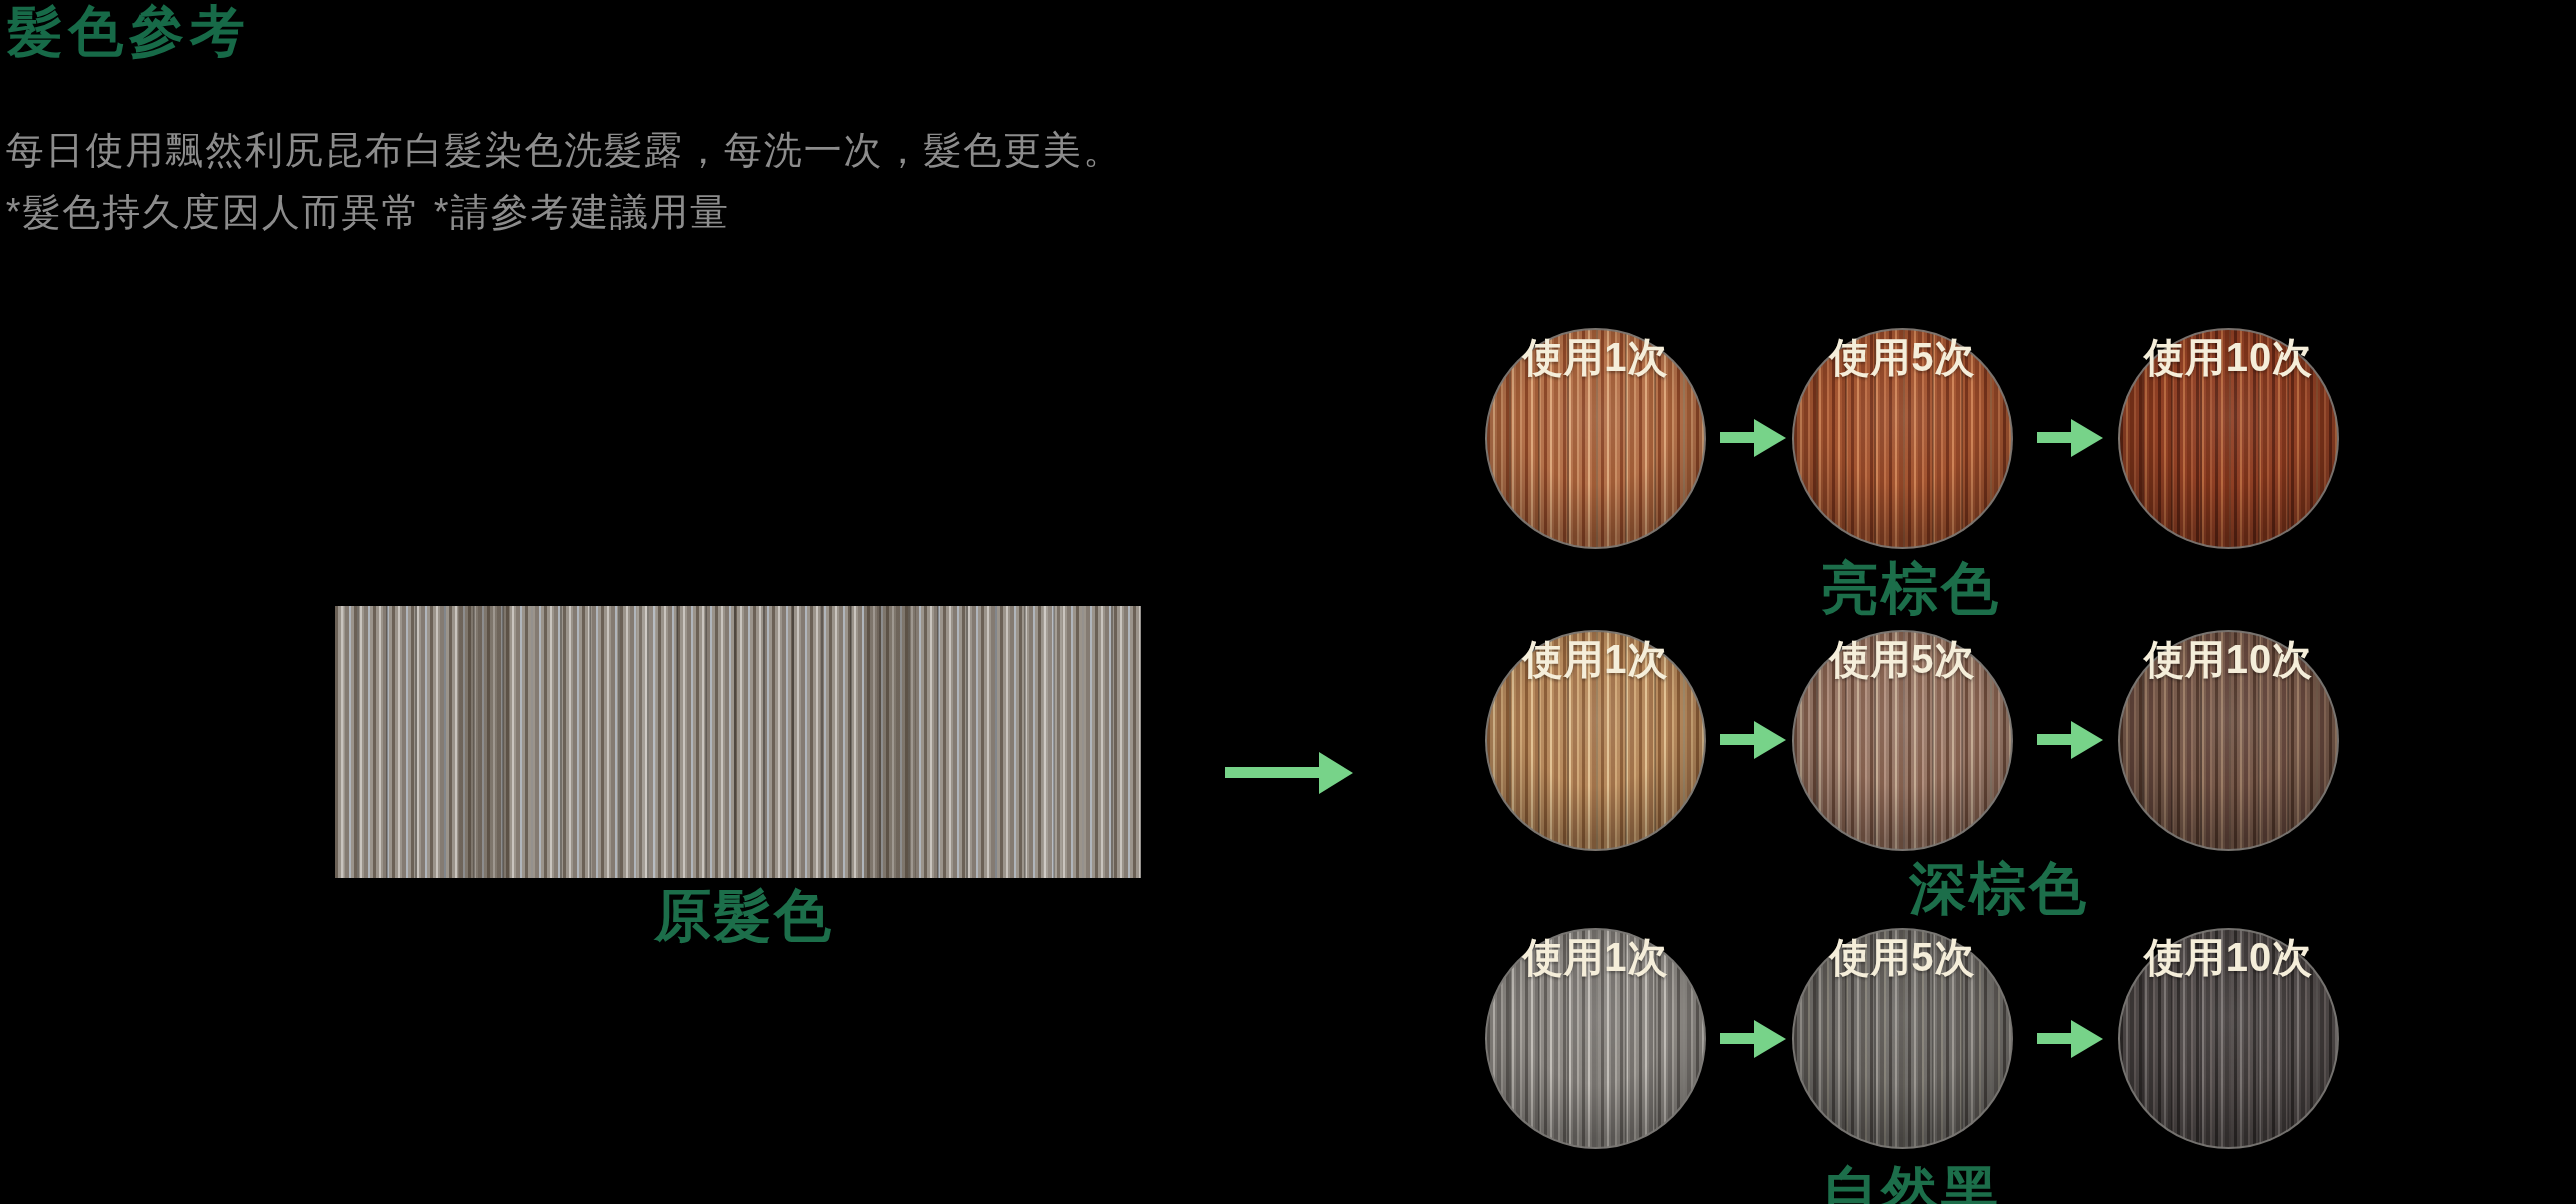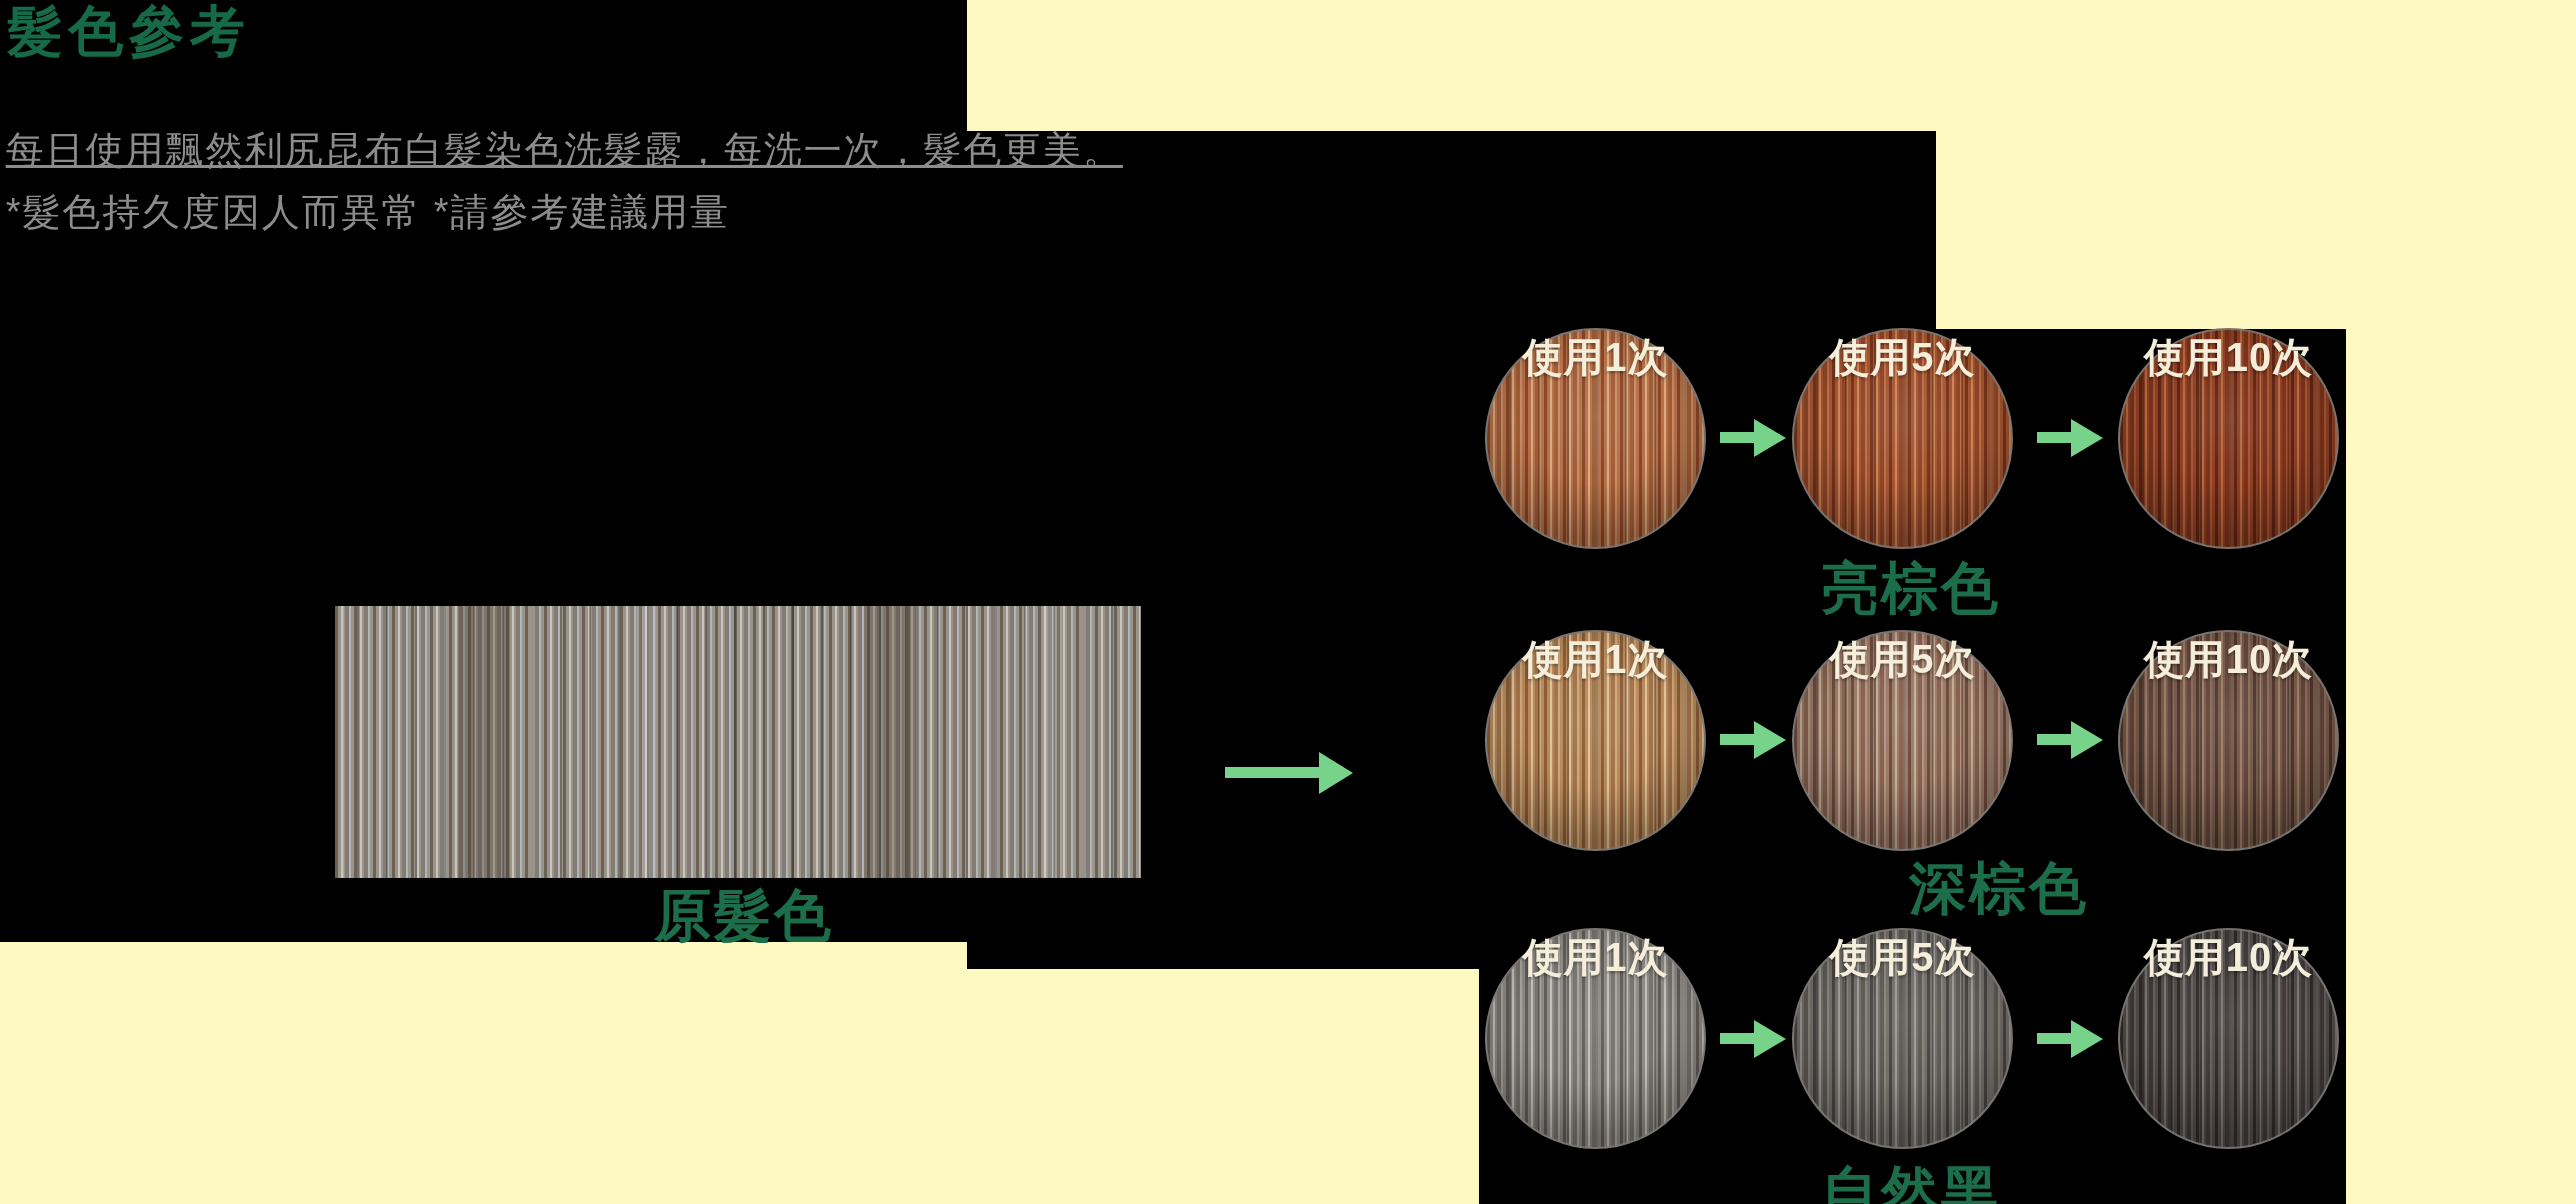--- a/index.html
+++ b/index.html
@@ -1,35 +1,35 @@
 <!DOCTYPE html>
 <html style="--title-green: #176A48; --label-green: #1C6E4A; --arrow-green: #77D389; --circle-text-cream: #F5EEDA; --desc-gray: #8C8C8C; --panel-black: #000000;font-size:15px"><head>
 <meta charset="utf-8">
 <style>
   html,body{margin:0;padding:0;background:#ffffff;}
   .stage{
-    position:relative;width:2576px;height:1205px;background:#fef9c3;overflow:hidden;
+    position:relative;width:2576px;height:1205px;background:#000000;overflow:hidden;
     font-family:"Liberation Sans", sans-serif;
   }
   .panel{position:absolute;background:var(--panel-black,#000);}
   .panel-a{left:0;top:0;width:967px;height:942px;}
   .panel-b{left:967px;top:131px;width:969px;height:838px;}
   .panel-c{left:1479px;top:329px;width:867px;height:876px;}
 
   .title{
     position:absolute;left:7.6px;top:0;margin:0;
     font-size:55px;font-weight:bold;letter-spacing:5.7px;
     color:var(--title-green,#176A48);line-height:1.15;
   }
   .desc{
     position:absolute;left:5.7px;margin:0;
     font-size:38px;letter-spacing:1.9px;
     color:var(--desc-gray,#8C8C8C);line-height:1.25;
   }
-  .desc-1{top:127px;text-decoration:underline;}
+  .desc-1{top:127px;}
   .desc-2{top:189px;}
 
   
   .hair{
     background:
       radial-gradient(ellipse 62% 56% at 50% 40%, rgba(255,255,255,.07), rgba(0,0,0,0) 55%, rgba(0,0,0,.24) 100%),
       repeating-linear-gradient(90deg,
         rgba(255,255,255,0) 0 8.5px, rgba(255,255,255,.20) 8.5px 9.4px,
         rgba(255,255,255,0) 9.4px 22px, rgba(0,0,0,.26) 22px 23.6px,
         rgba(255,255,255,0) 23.6px 29px),

